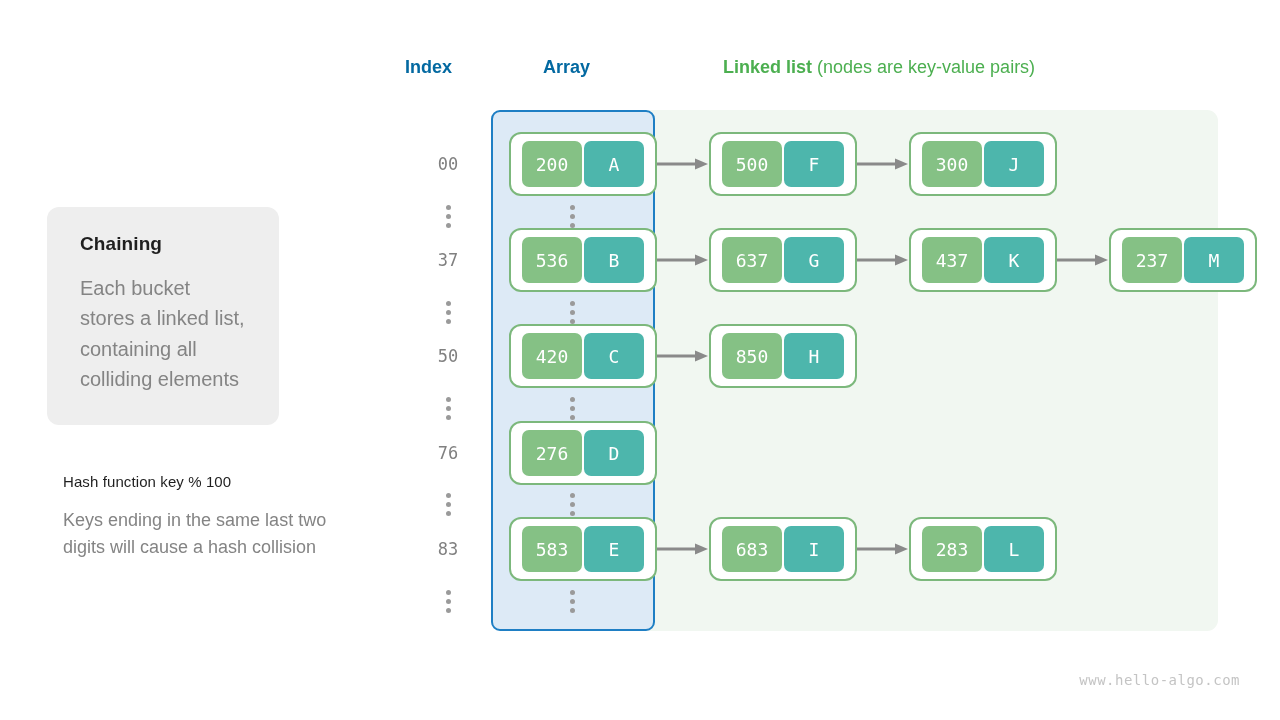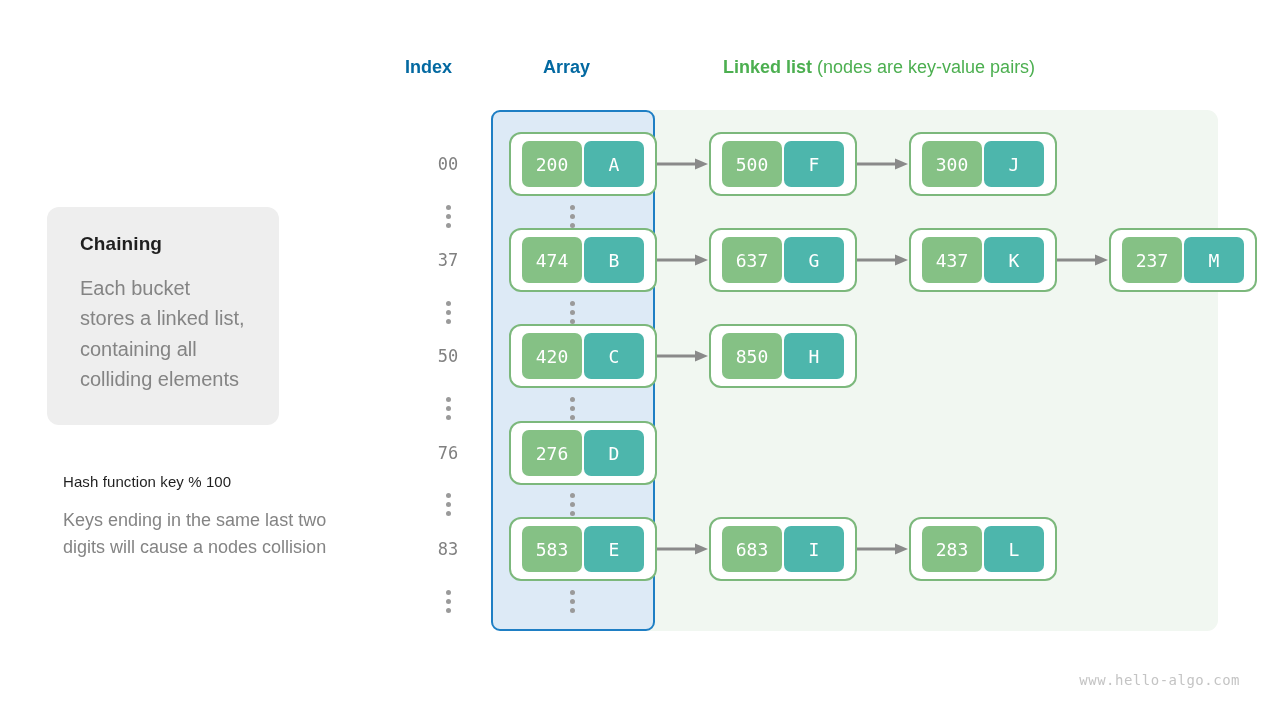--- a/index.html
+++ b/index.html
@@ -224,21 +224,21 @@
 </head>
 <body>
 
 <div id="left-column">
   <div id="chaining-card">
     <div class="card-title">Chaining</div>
     <div class="card-body">Each bucket stores a linked list, containing all colliding elements</div>
   </div>
   <div id="hash-block">
     <div class="hash-title">Hash function key % 100</div>
-    <div class="hash-body">Keys ending in the same last two digits will cause a nodes collision</div>
+    <div class="hash-body">Keys ending in the same last two digits will cause a hash collision</div>
   </div>
 </div>
 
 <div id="linked-panel"></div>
 <div id="array-panel"></div>
 
 <div class="col-header" id="header-index">Index</div>
 <div class="col-header" id="header-array">Array</div>
 <div class="col-header" id="header-linked"><span>Linked list</span><span class="normal"> (nodes are key-value pairs)</span></div>
 
@@ -269,21 +269,21 @@
         <div class="node">
           <div class="key">300</div>
           <div class="val">J</div>
         </div>
       </div>
     </div>
     <div class="bucket-row" style="top: 232px;">
       <div class="row-index">37</div>
       <div class="chain">
         <div class="node">
-          <div class="key">474</div>
+          <div class="key">536</div>
           <div class="val">B</div>
         </div>
         <div class="arrow">
           <svg width="52" height="14" viewBox="0 0 52 14">
             <line x1="0" y1="7" x2="40" y2="7" stroke="#8a8a8a" stroke-width="3"></line>
             <polygon points="38,1.5 51,7 38,12.5" fill="#8a8a8a"></polygon>
           </svg>
         </div>
         <div class="node">
           <div class="key">637</div>

